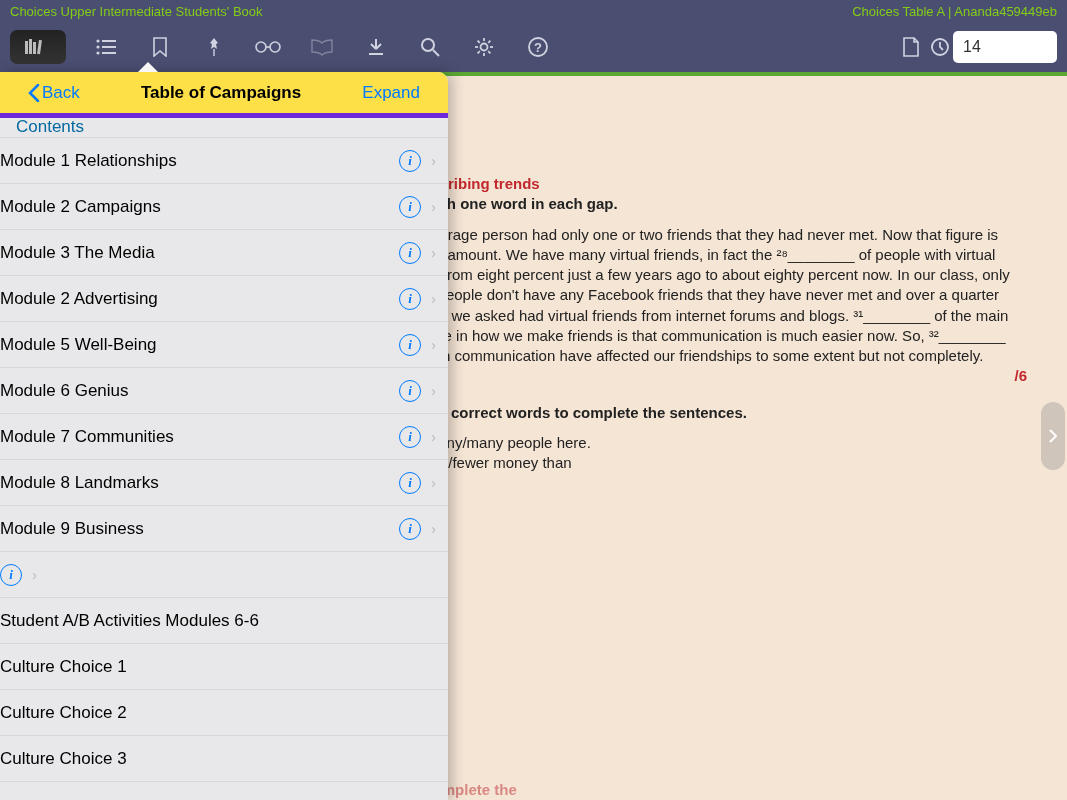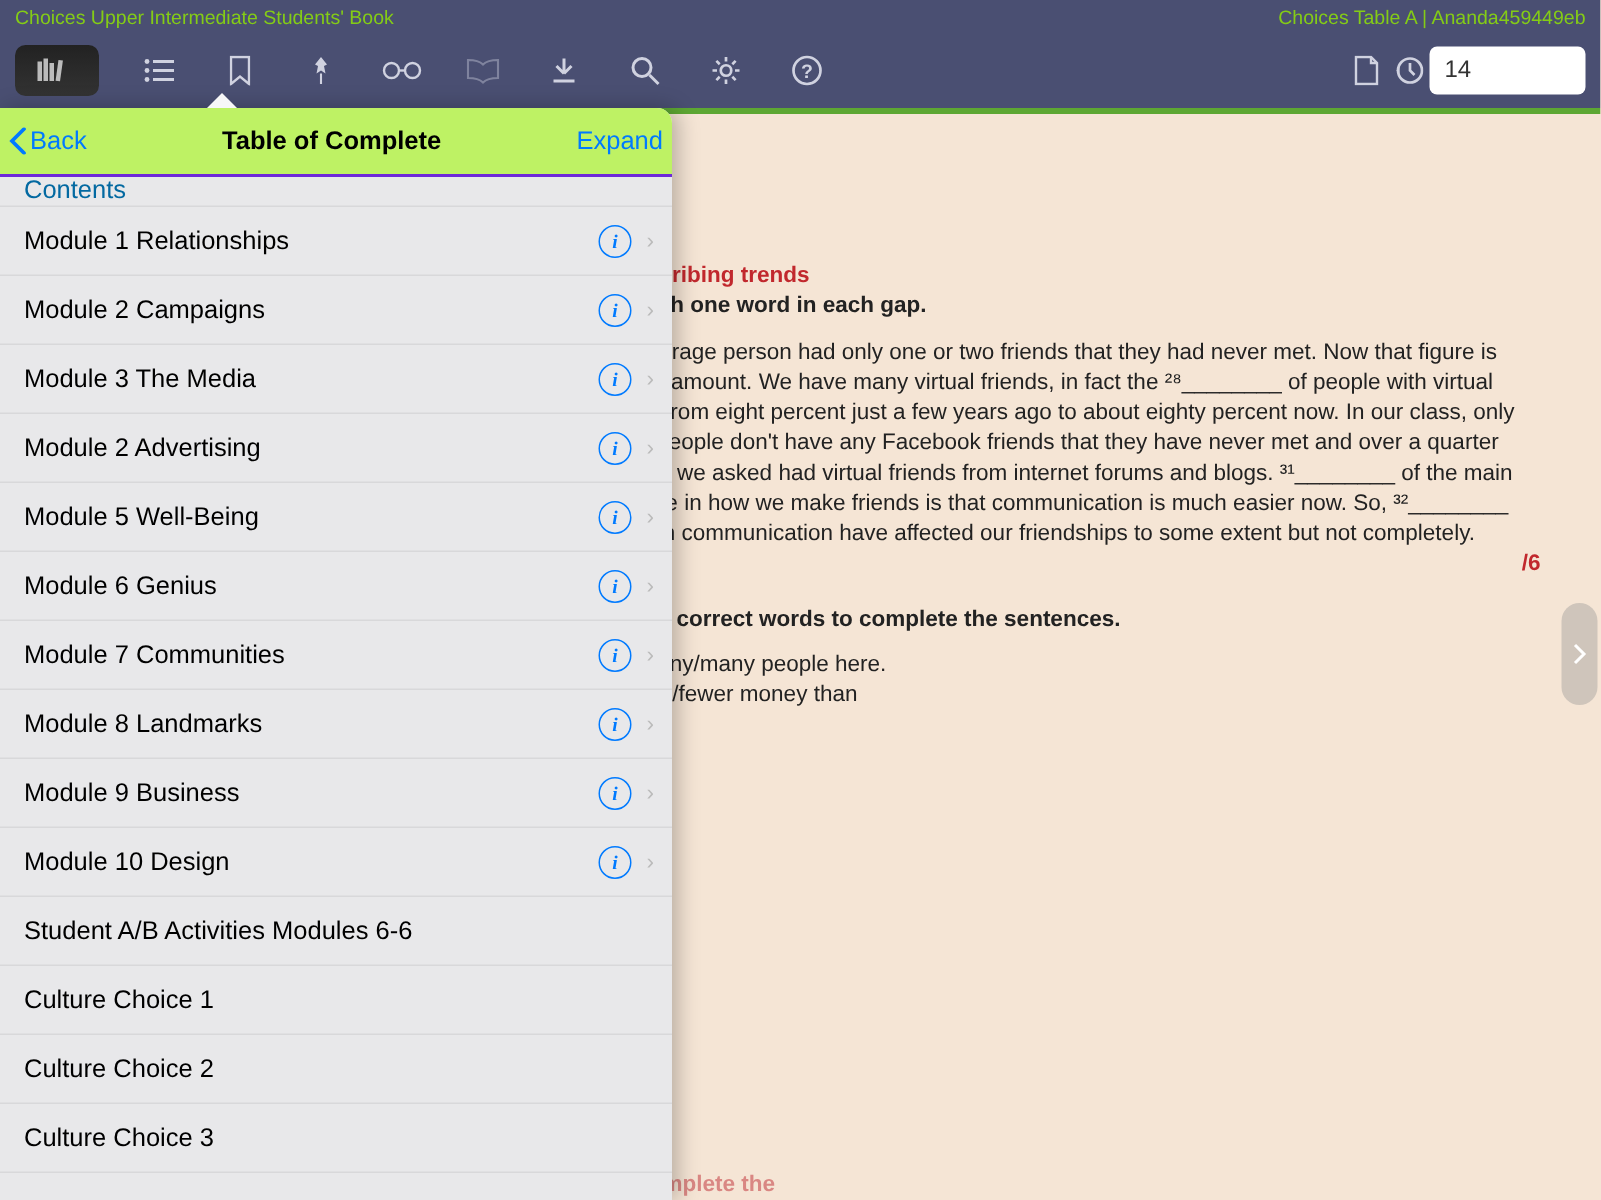--- a/index.html
+++ b/index.html
@@ -17,26 +17,26 @@
 .page-title { color: #b22222; font-size: 52px; font-weight: 600; display:inline-block; }
 .page-subtitle { color: #b22222; font-size: 30px; font-weight: 400; margin-left:10px; }
 .columns { display: flex; gap: 40px; margin-top: 18px; }
 .col { flex: 1; font-size: 15px; line-height: 1.35; color: #222; }
 .exnum { display:inline-flex; width:20px;height:20px;border-radius:50%;background:#c1282d;color:#fff;font-size:12px;font-weight:bold;align-items:center;justify-content:center;margin-right:6px;vertical-align:top; }
 .extitle { color:#c1282d; font-weight:bold; }
 .score { color:#c1282d; font-weight:bold; float:right; }
 .qnum { color:#c1282d; font-weight:600; display:inline-block; width:28px; }
 .toc-panel { position:absolute; top:72px; left:0; width:448px; bottom:0; background:#f4f4f5; box-shadow: 4px 0 14px rgba(0,0,0,0.25); z-index:100; display:flex; flex-direction:column; border-top-right-radius:10px; }
 .toc-arrow { position:absolute; top:-10px; left:138px; width:0;height:0;border-left:10px solid transparent;border-right:10px solid transparent;border-bottom:10px solid #f7f7f7; }
-.toc-header { height:46px; display:flex; align-items:center; justify-content:space-between; background:#bef264; border-bottom:2px solid #6d28d9; padding:0 6px; border-top-right-radius:10px;}
+.toc-header { height:46px; display:flex; align-items:center; justify-content:space-between; background:#fde047; border-bottom:5px solid #6d28d9; padding:0 28px; border-top-right-radius:10px;}
 .toc-back { color:#007aff; font-size:17px; display:flex; align-items:center; gap:2px; cursor:pointer; }
 .toc-title { font-size:17px; font-weight:600; color:#000; }
 .toc-expand { color:#007aff; font-size:17px; cursor:pointer; }
 .toc-list { flex:1; overflow-y:auto; background:#e8e8ea; }
-.toc-item { height:46px; display:flex; align-items:center; padding:0 12px 0 16px; font-size:17px; color:#000; border-bottom:1px solid #d8d8da; cursor:pointer; }
+.toc-item { height:46px; display:flex; align-items:center; padding:0 12px 0 0; font-size:17px; color:#000; border-bottom:1px solid #d8d8da; cursor:pointer; }
 .toc-item-label { flex:1; }
 .toc-info { width:22px; height:22px; border:1.5px solid #007aff; border-radius:50%; color:#007aff; display:flex; align-items:center; justify-content:center; font-size:13px; font-family: Georgia, serif; font-style:italic; font-weight:bold; margin-right:10px; }
 .toc-chevron { color:#bbb; font-size:15px; }
 .nav-arrow { position:absolute; right:2px; top:50%; transform:translateY(-50%); width:24px; height:68px; background:#cfc5bb; border-radius:12px; display:flex; align-items:center; justify-content:center; color:#fff; font-size:16px; }
 .toc-truncated { height:20px; padding:0 16px; color:#0369a1; font-size:17px; overflow:hidden; border-bottom:1px solid #d8d8da; display:flex; align-items:flex-end;}
 svg { display:block; }
 </style>
 </head>
 <body>
 
@@ -204,21 +204,21 @@
 
 <div class="toc-panel">
   <div class="toc-arrow"></div>
   <div class="toc-header">
     <div class="toc-back">
       <svg width="12" height="18">
           <path d="M10 1L2 9l8 8" stroke="#007aff" stroke-width="2.5" fill="none" stroke-linecap="round"></path>
         </svg>
       <span>Back</span>
     </div>
-    <div class="toc-title">Table of Complete</div>
+    <div class="toc-title">Table of Campaigns</div>
     <div class="toc-expand">Expand</div>
   </div>
   <div class="toc-list">
     <div class="toc-truncated">Contents</div>
     <div id="toc-items">
         <div class="toc-item">
           <span class="toc-item-label">Module 1 Relationships</span>
           <span class="toc-info">i</span>
           <span class="toc-chevron">›</span>
         </div>
@@ -256,21 +256,20 @@
           <span class="toc-item-label">Module 8 Landmarks</span>
           <span class="toc-info">i</span>
           <span class="toc-chevron">›</span>
         </div>
         <div class="toc-item">
           <span class="toc-item-label">Module 9 Business</span>
           <span class="toc-info">i</span>
           <span class="toc-chevron">›</span>
         </div>
         <div class="toc-item">
-          <span class="toc-item-label">Module 10 Design</span>
           <span class="toc-info">i</span>
           <span class="toc-chevron">›</span>
         </div>
         <div class="toc-item">
           <span class="toc-item-label">Student A/B Activities Modules 6-6</span>
         </div>
         <div class="toc-item">
           <span class="toc-item-label">Culture Choice 1</span>
         </div>
         <div class="toc-item">

